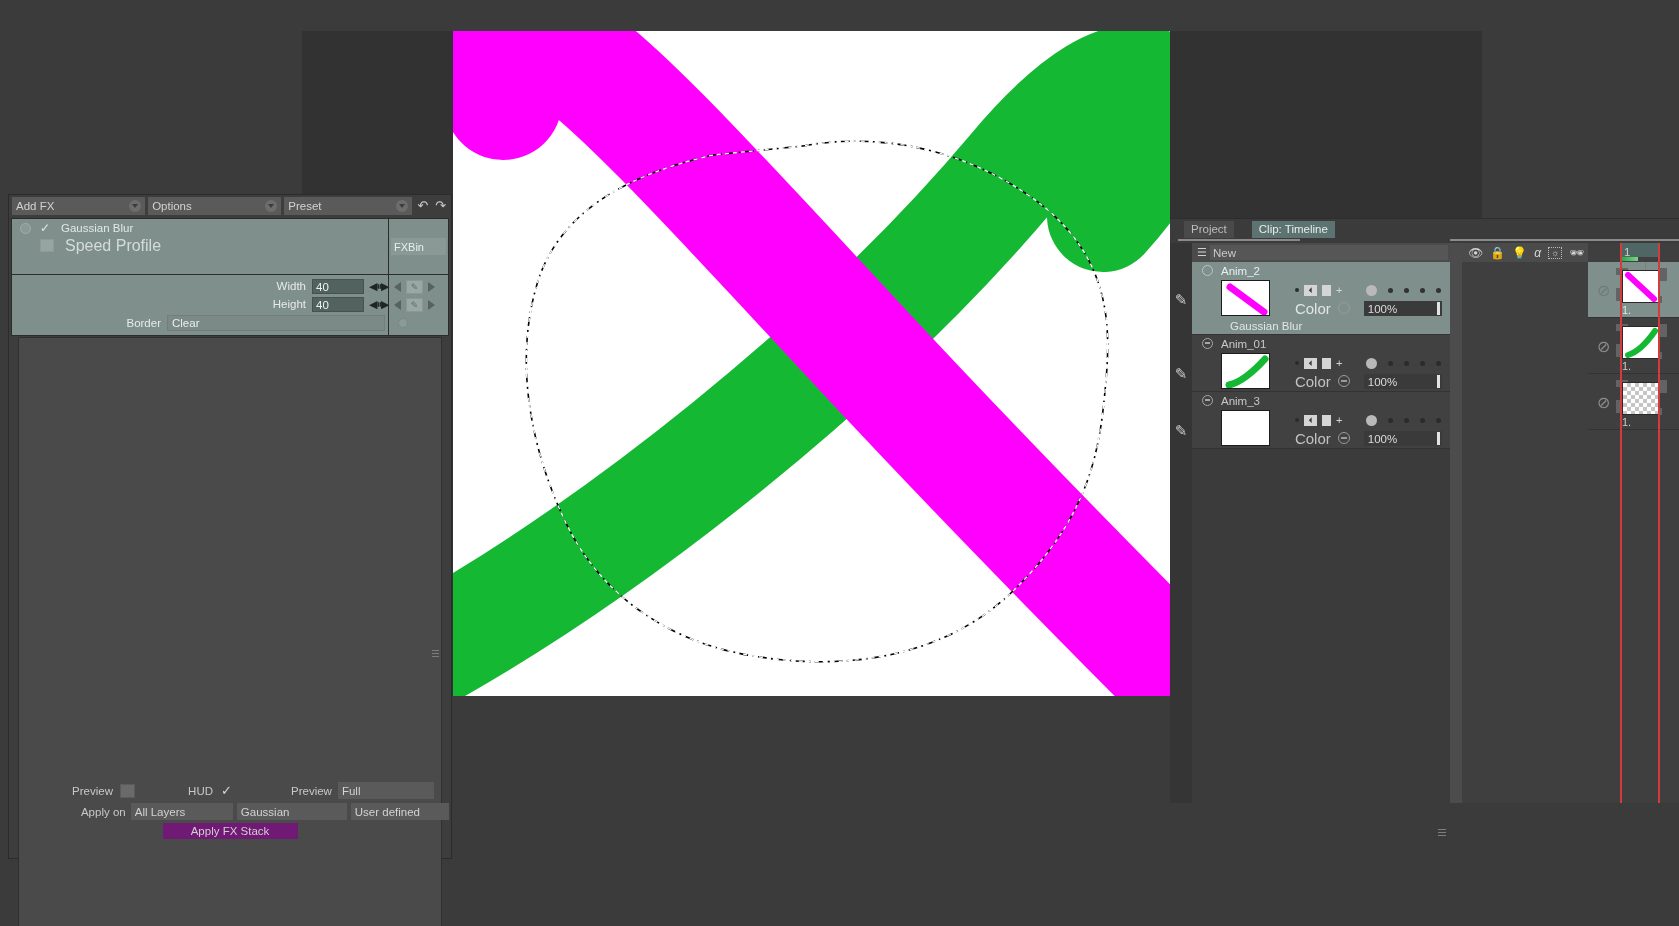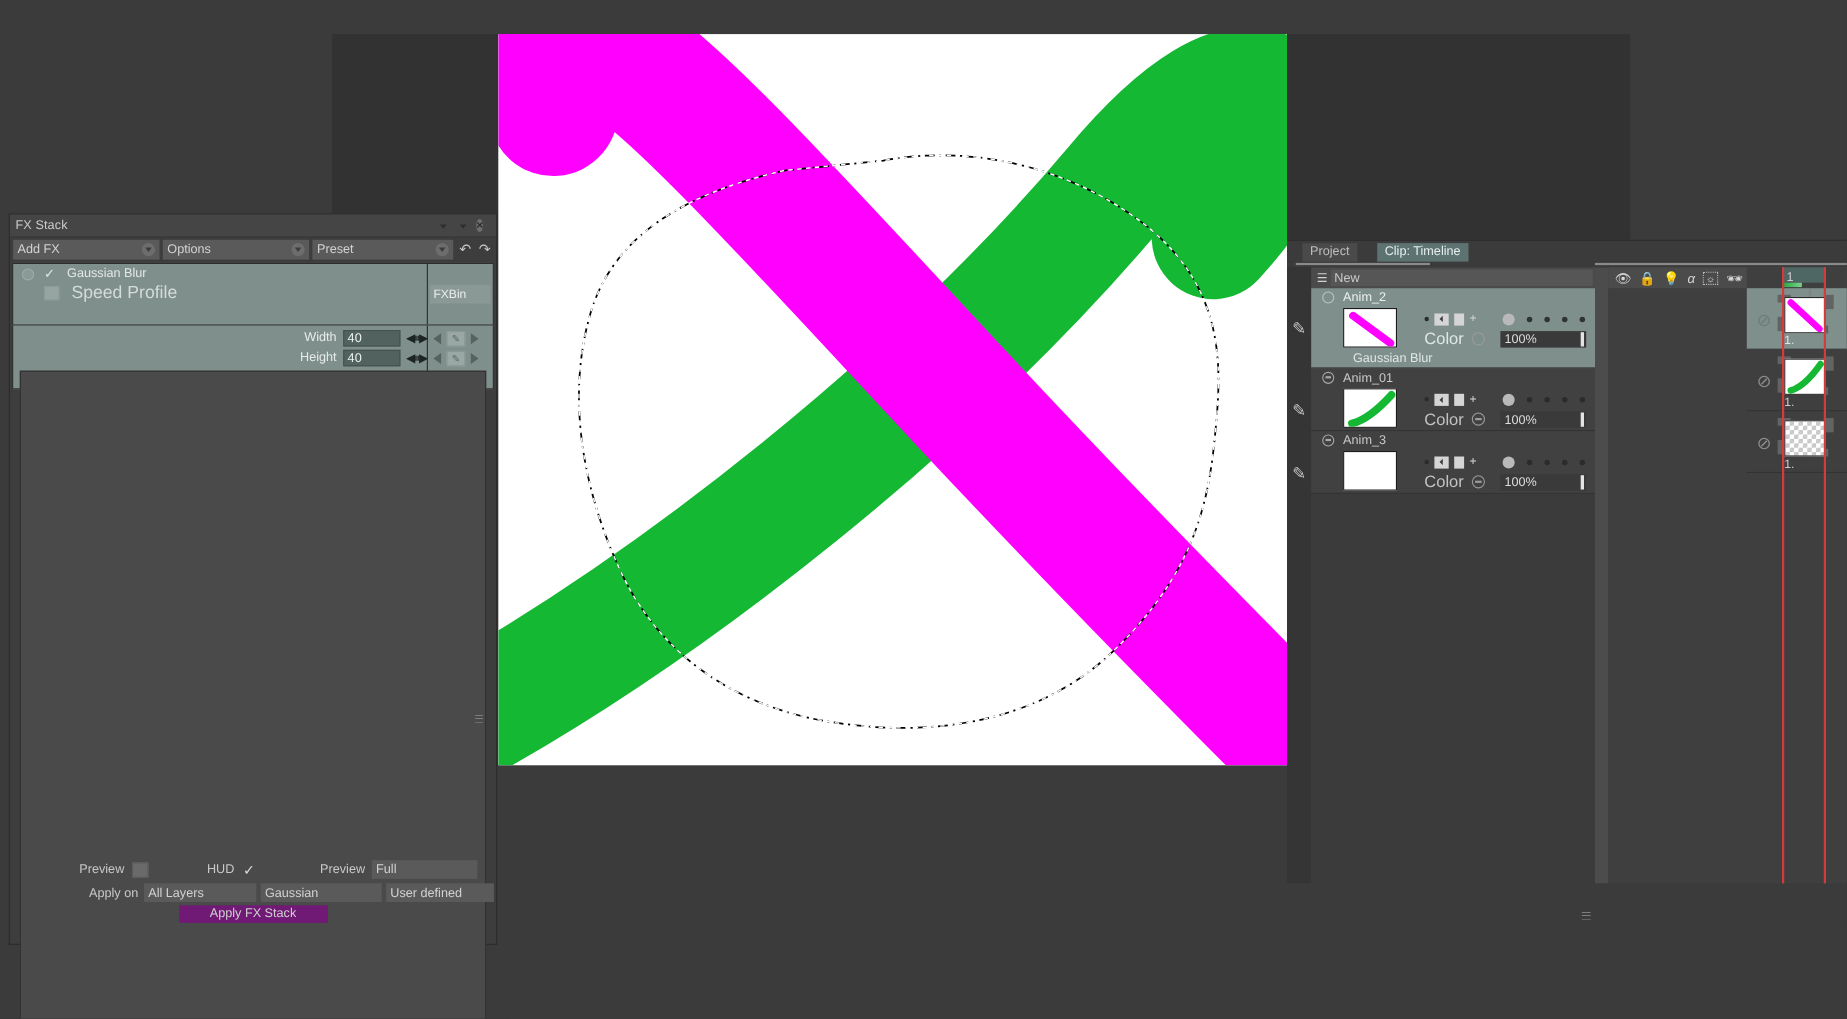--- a/index.html
+++ b/index.html
@@ -387,27 +387,20 @@
                  C 490 628, 390 640, 300 625
                  C 210 610, 145 560, 112 490
                  C 78 418, 60 330, 85 250
                  C 110 172, 190 140, 260 124 Z"></path>
       </svg>
     </div>
   </div>
 
   <div id="fxstack">
 
-    <div class="fx-titlebar">
-      <span class="title">FX Stack</span>
-      <span class="tb-btn"><span class="tb-dot"></span></span>
-      <span class="tb-btn"><span class="tb-circ"></span></span>
-      <span class="tb-btn"><span class="tb-circ"></span></span>
-      <span class="tb-btn"><span class="tb-close">×</span></span>
-    </div>
 
     <div class="fx-toolbar">
       <div class="combo" id="combo-addfx">
         <span class="lbl">Add FX</span>
         <span class="arrow"></span>
       </div>
       <div class="combo" id="combo-options">
         <span class="lbl">Options</span>
         <span class="arrow"></span>
       </div>
@@ -443,20 +436,27 @@
       <div class="params-left">
         <div class="param-row">
           <span class="param-label">Width</span>
           <span class="param-field">40</span>
           <span class="slider-ico">◀⏸▶</span>
         </div>
         <div class="param-row">
           <span class="param-label">Height</span>
           <span class="param-field">40</span>
           <span class="slider-ico">◀⏸▶</span>
+        </div>
+        <div class="param-row-border">
+          <span class="param-label">Border</span>
+          <span class="border-combo">
+            <span class="lbl" style="flex:1">Clear</span>
+            <span class="arrow"></span>
+          </span>
         </div>
       </div>
       <div class="params-right">
         <div class="keyrow">
           <span class="arrow-left"></span>
           <span class="key-btn">✎</span>
           <span class="arrow-right"></span>
         </div>
         <div class="keyrow">
           <span class="arrow-left"></span>

